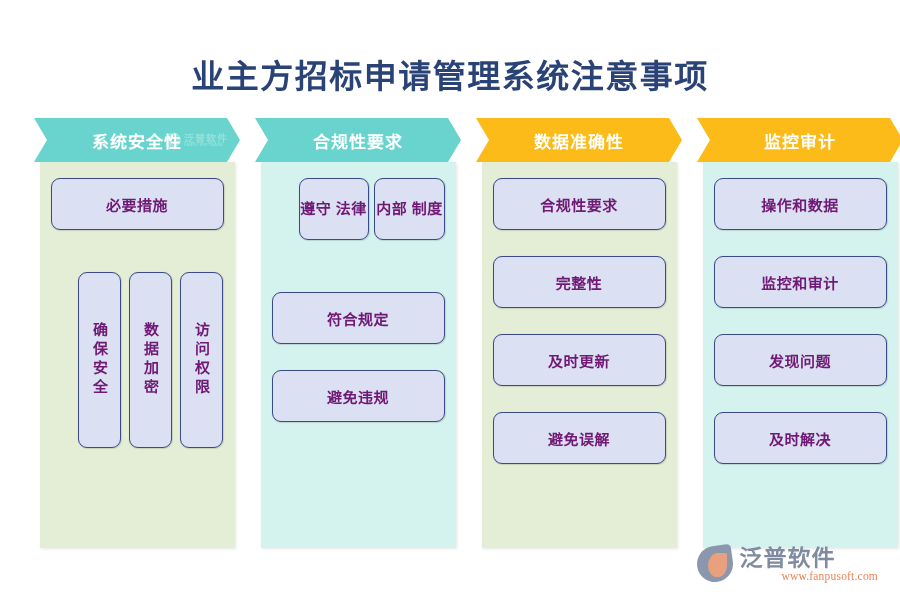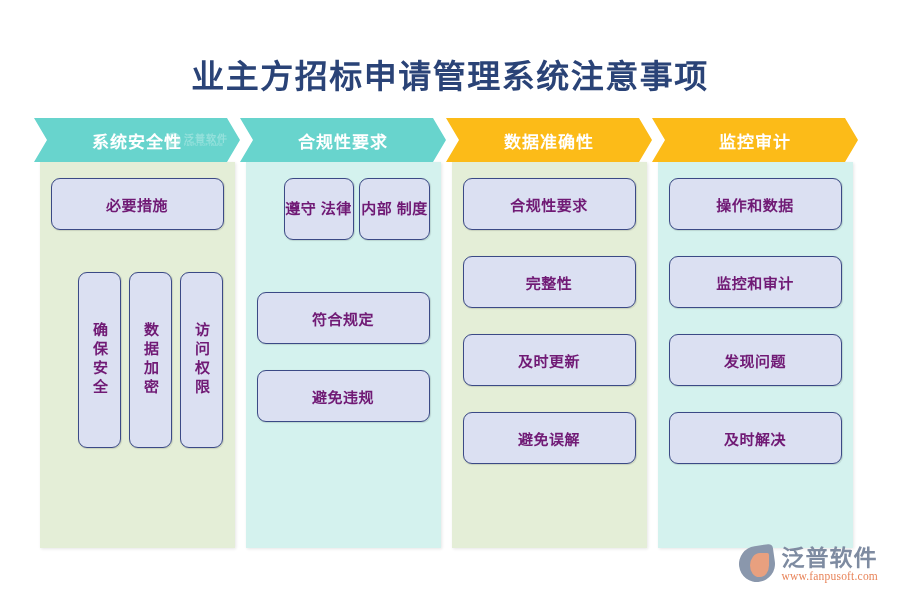--- a/index.html
+++ b/index.html
@@ -31,20 +31,21 @@
   }
 
   
   #columns {
     position: absolute;
     top: 118px;
     left: 34px;
     width: 860px;
     height: 430px;
     display: flex;
+    gap: 15px;
   }
 
   .column {
     position: relative;
     width: 206px;
     height: 430px;
     display: flex;
     flex-direction: column;
     align-items: center;
   }
@@ -174,20 +175,21 @@
     background: #e8a07f;
     border-radius: 60% 10% 55% 55%;
   }
   #brand-logo .logo-text { display: flex; flex-direction: column; line-height: 1.05; }
   #brand-logo .logo-cn {
     font-size: 23px; font-weight: bold; color: #7e8ba1; letter-spacing: 1px;
   }
   #brand-logo .logo-url {
     font-size: 11.5px; color: #e8845a; letter-spacing: .2px;
     font-family: "Liberation Serif", "DejaVu Serif", serif;
+    margin-left: 42px;
   }
 </style>
 </head>
 <body>
 
 <h1 id="page-title">业主方招标申请管理系统注意事项</h1>
 
 <div id="columns">
 
   <div class="column col1">

